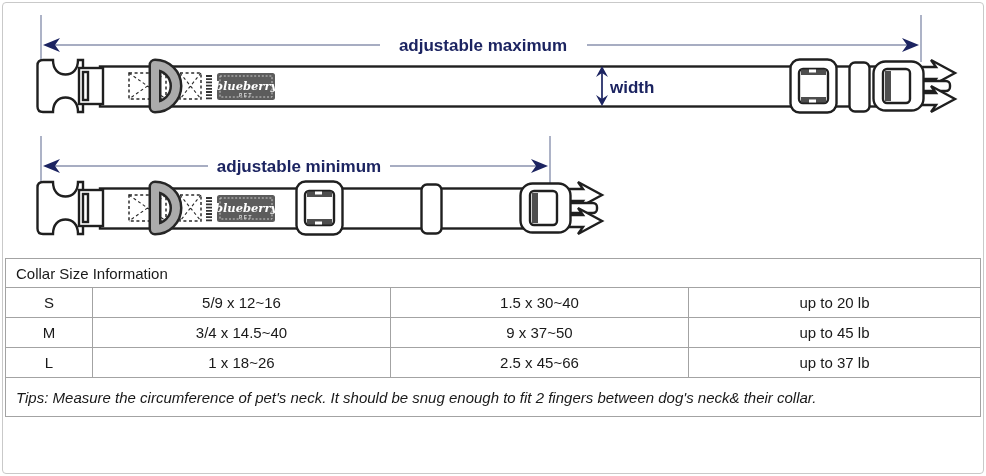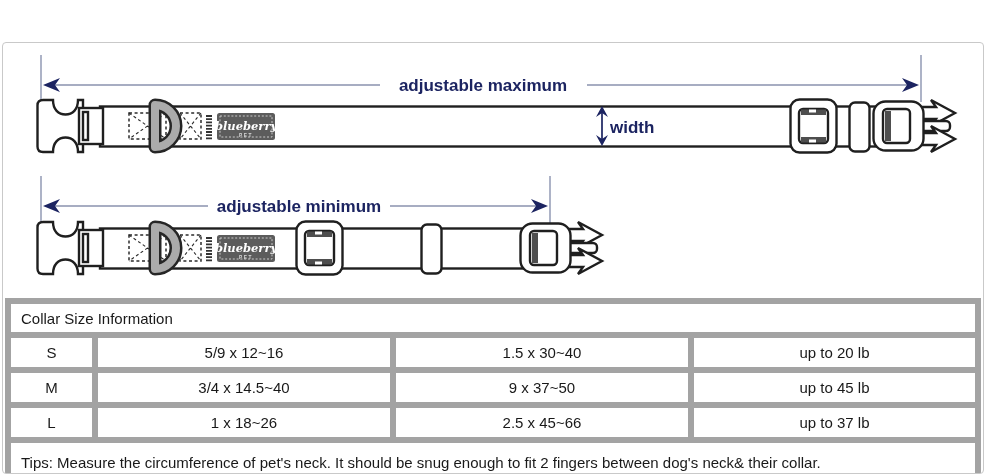--- a/index.html
+++ b/index.html
@@ -1,32 +1,32 @@
 <!DOCTYPE html>
 <html><head>
 <meta charset="utf-8">
 <style>
   html,body{margin:0;padding:0;background:#fff;}
   body{width:986px;height:476px;position:relative;font-family:"Liberation Sans",sans-serif;}
-  .frame{position:absolute;inset:2px;border:1px solid #c9c9c9;border-radius:4px;overflow:hidden;background:#fff;margin-top:40px;}
+  .frame{position:absolute;inset:2px;border:1px solid #c9c9c9;border-radius:4px;overflow:hidden;background:#fff;}
   .diagram-svg{position:absolute;left:0;top:0;}
   .ol{fill:#fff;stroke:#1f1f1f;stroke-width:2.4;}
   .dimline{stroke:#8a93af;stroke-width:1.4;fill:none;}
   .dimhead{fill:#1c2461;stroke:none;}
   .dimtext{font:700 17px "Liberation Sans",sans-serif;fill:#1c2461;}
   .stitch{fill:none;stroke:#2b2b2b;stroke-width:1.5;stroke-dasharray:3,2.6;}
   .stitchx{fill:none;stroke:#2b2b2b;stroke-width:1.1;stroke-dasharray:3,2.6;}
   .brandtext{font:italic 700 11.5px "DejaVu Serif",serif;fill:#ffffff;}
   .brandsub{font:700 4.8px "Liberation Sans",sans-serif;fill:#d8d8d8;letter-spacing:1.5px;}
   .table-wrap{position:absolute;left:2px;right:2px;top:255px;}
   table.sizes{width:100%;border-collapse:collapse;table-layout:fixed;font-size:15px;color:#191919;}
-  table.sizes td{border:6px solid #a3a3a3;text-align:center;padding:0;height:29px;}
+  table.sizes td{border:1px solid #a3a3a3;text-align:center;padding:0;height:29px;}
   table.sizes td.left{text-align:left;padding-left:10px;}
   table.sizes tr.title-row td{height:28px;}
-  table.sizes tr.tips-row td{height:38px;}
+  table.sizes tr.tips-row td{height:38px;font-style:italic;}
 </style>
 </head>
 <body>
 
 <div class="frame">
 
 <svg class="diagram-svg" width="982" height="253" viewBox="0 0 982 253">
   <defs>
     <g id="fem-buckle">
       <path class="ol" d="M7,1 H17 C17,10.5 22.5,15.5 29.5,15.5 C36.5,15.5 42,10.5 42,1 H47 V53 H42 C42,43.5 36.5,38.5 29.5,38.5 C22.5,38.5 17,43.5 17,53 H7 Q1.5,53 1.5,47.5 V6.5 Q1.5,1 7,1 Z"></path>

